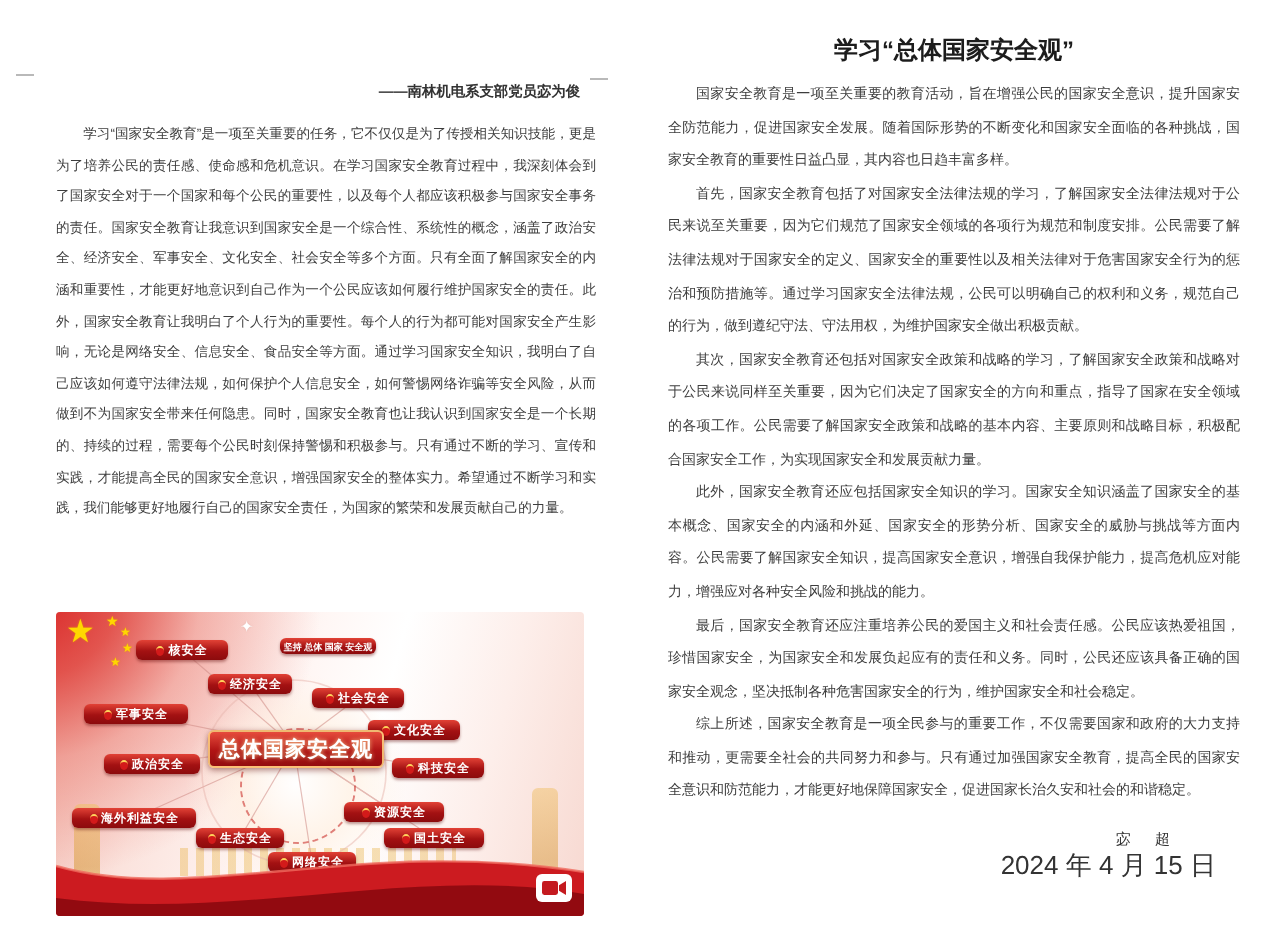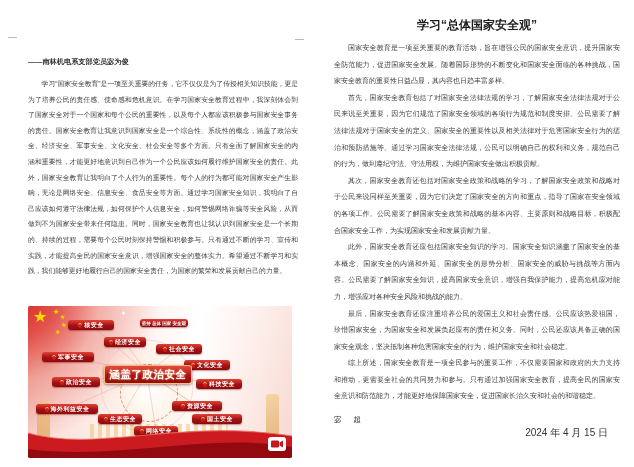--- a/index.html
+++ b/index.html
@@ -9,29 +9,29 @@
     font-family:"Liberation Sans", sans-serif;
     -webkit-font-smoothing:antialiased;
   }
   .crop-mark{position:absolute;height:1px;background:#b9b9b9;}
   #mark-left{left:8px;top:37px;width:9px;}
   #mark-mid{left:295px;top:39px;width:9px;}
 
   
   .page-left{position:absolute;left:28px;top:36px;width:270px;color:#3b3b3b;}
   .doc-title{text-align:center;font-size:12.5px;font-weight:700;color:#1c1c1c;line-height:16px;margin:0;}
-  .doc-subtitle{text-align:left;padding-right:8px;font-size:7.2px;font-weight:600;color:#333;line-height:14px;margin-top:19px;}
+  .doc-subtitle{text-align:right;padding-right:8px;font-size:7.2px;font-weight:600;color:#333;line-height:14px;margin-top:3px;}
   .body-left{margin-top:7px;font-size:6.8px;line-height:15.6px;text-align:justify;text-indent:2em;color:#3d3d3d;}
 
   
   .page-right{position:absolute;left:334px;top:18px;width:286px;color:#3b3b3b;}
   .title-right{text-align:center;font-size:12px;font-weight:700;color:#1c1c1c;line-height:15px;margin:0 0 7px 0;}
   .body-right p{margin:0;font-size:7px;line-height:16.6px;text-align:justify;text-indent:2em;color:#3d3d3d;}
-  .sig{ text-align:left;padding-right:30px;font-size:7.5px;color:#333;margin-top:9px;letter-spacing:5px;line-height:12px;}
-  .date{text-align:right;padding-right:12px;font-size:10px;color:#333;line-height:14px;}
+  .sig{ text-align:right;padding-right:30px;font-size:7.5px;color:#333;margin-top:9px;letter-spacing:5px;line-height:12px;}
+  .date{text-align:right;padding-right:12px;font-size:13px;color:#333;line-height:14px;}
 
   
   .poster{
     position:absolute;left:28px;top:306px;width:264px;height:152px;overflow:hidden;border-radius:2px;
     background:linear-gradient(105deg,#f2beb4 0%,#fbe3dd 22%,#fff7f5 45%,#ffffff 58%,#fdeeea 78%,#f7d8d0 100%);
   }
   .flag-overlay{position:absolute;left:0;top:0;width:100%;height:100%;
     background:radial-gradient(circle at -4% -6%, rgba(216,32,32,.96) 0%, rgba(220,45,40,.75) 13%, rgba(228,80,70,.35) 26%, rgba(230,90,80,0) 45%);}
   .star{position:absolute;color:#ffd700;text-shadow:0 0 1px #e8a000;line-height:1;}
   .star-big{left:5px;top:3px;font-size:16px;}
@@ -141,21 +141,21 @@
       <span>社会安全</span>
     </div>
   <div class="bn p-junshi">
       <span class="lantern"></span>
       <span>军事安全</span>
     </div>
   <div class="bn p-wenhua">
       <span class="lantern"></span>
       <span>文化安全</span>
     </div>
-  <div class="bn-center">涵盖了政治安全</div>
+  <div class="bn-center">总体国家安全观</div>
   <div class="bn p-zhengzhi">
       <span class="lantern"></span>
       <span>政治安全</span>
     </div>
   <div class="bn p-keji">
       <span class="lantern"></span>
       <span>科技安全</span>
     </div>
   <div class="bn p-ziyuan">
       <span class="lantern"></span>

